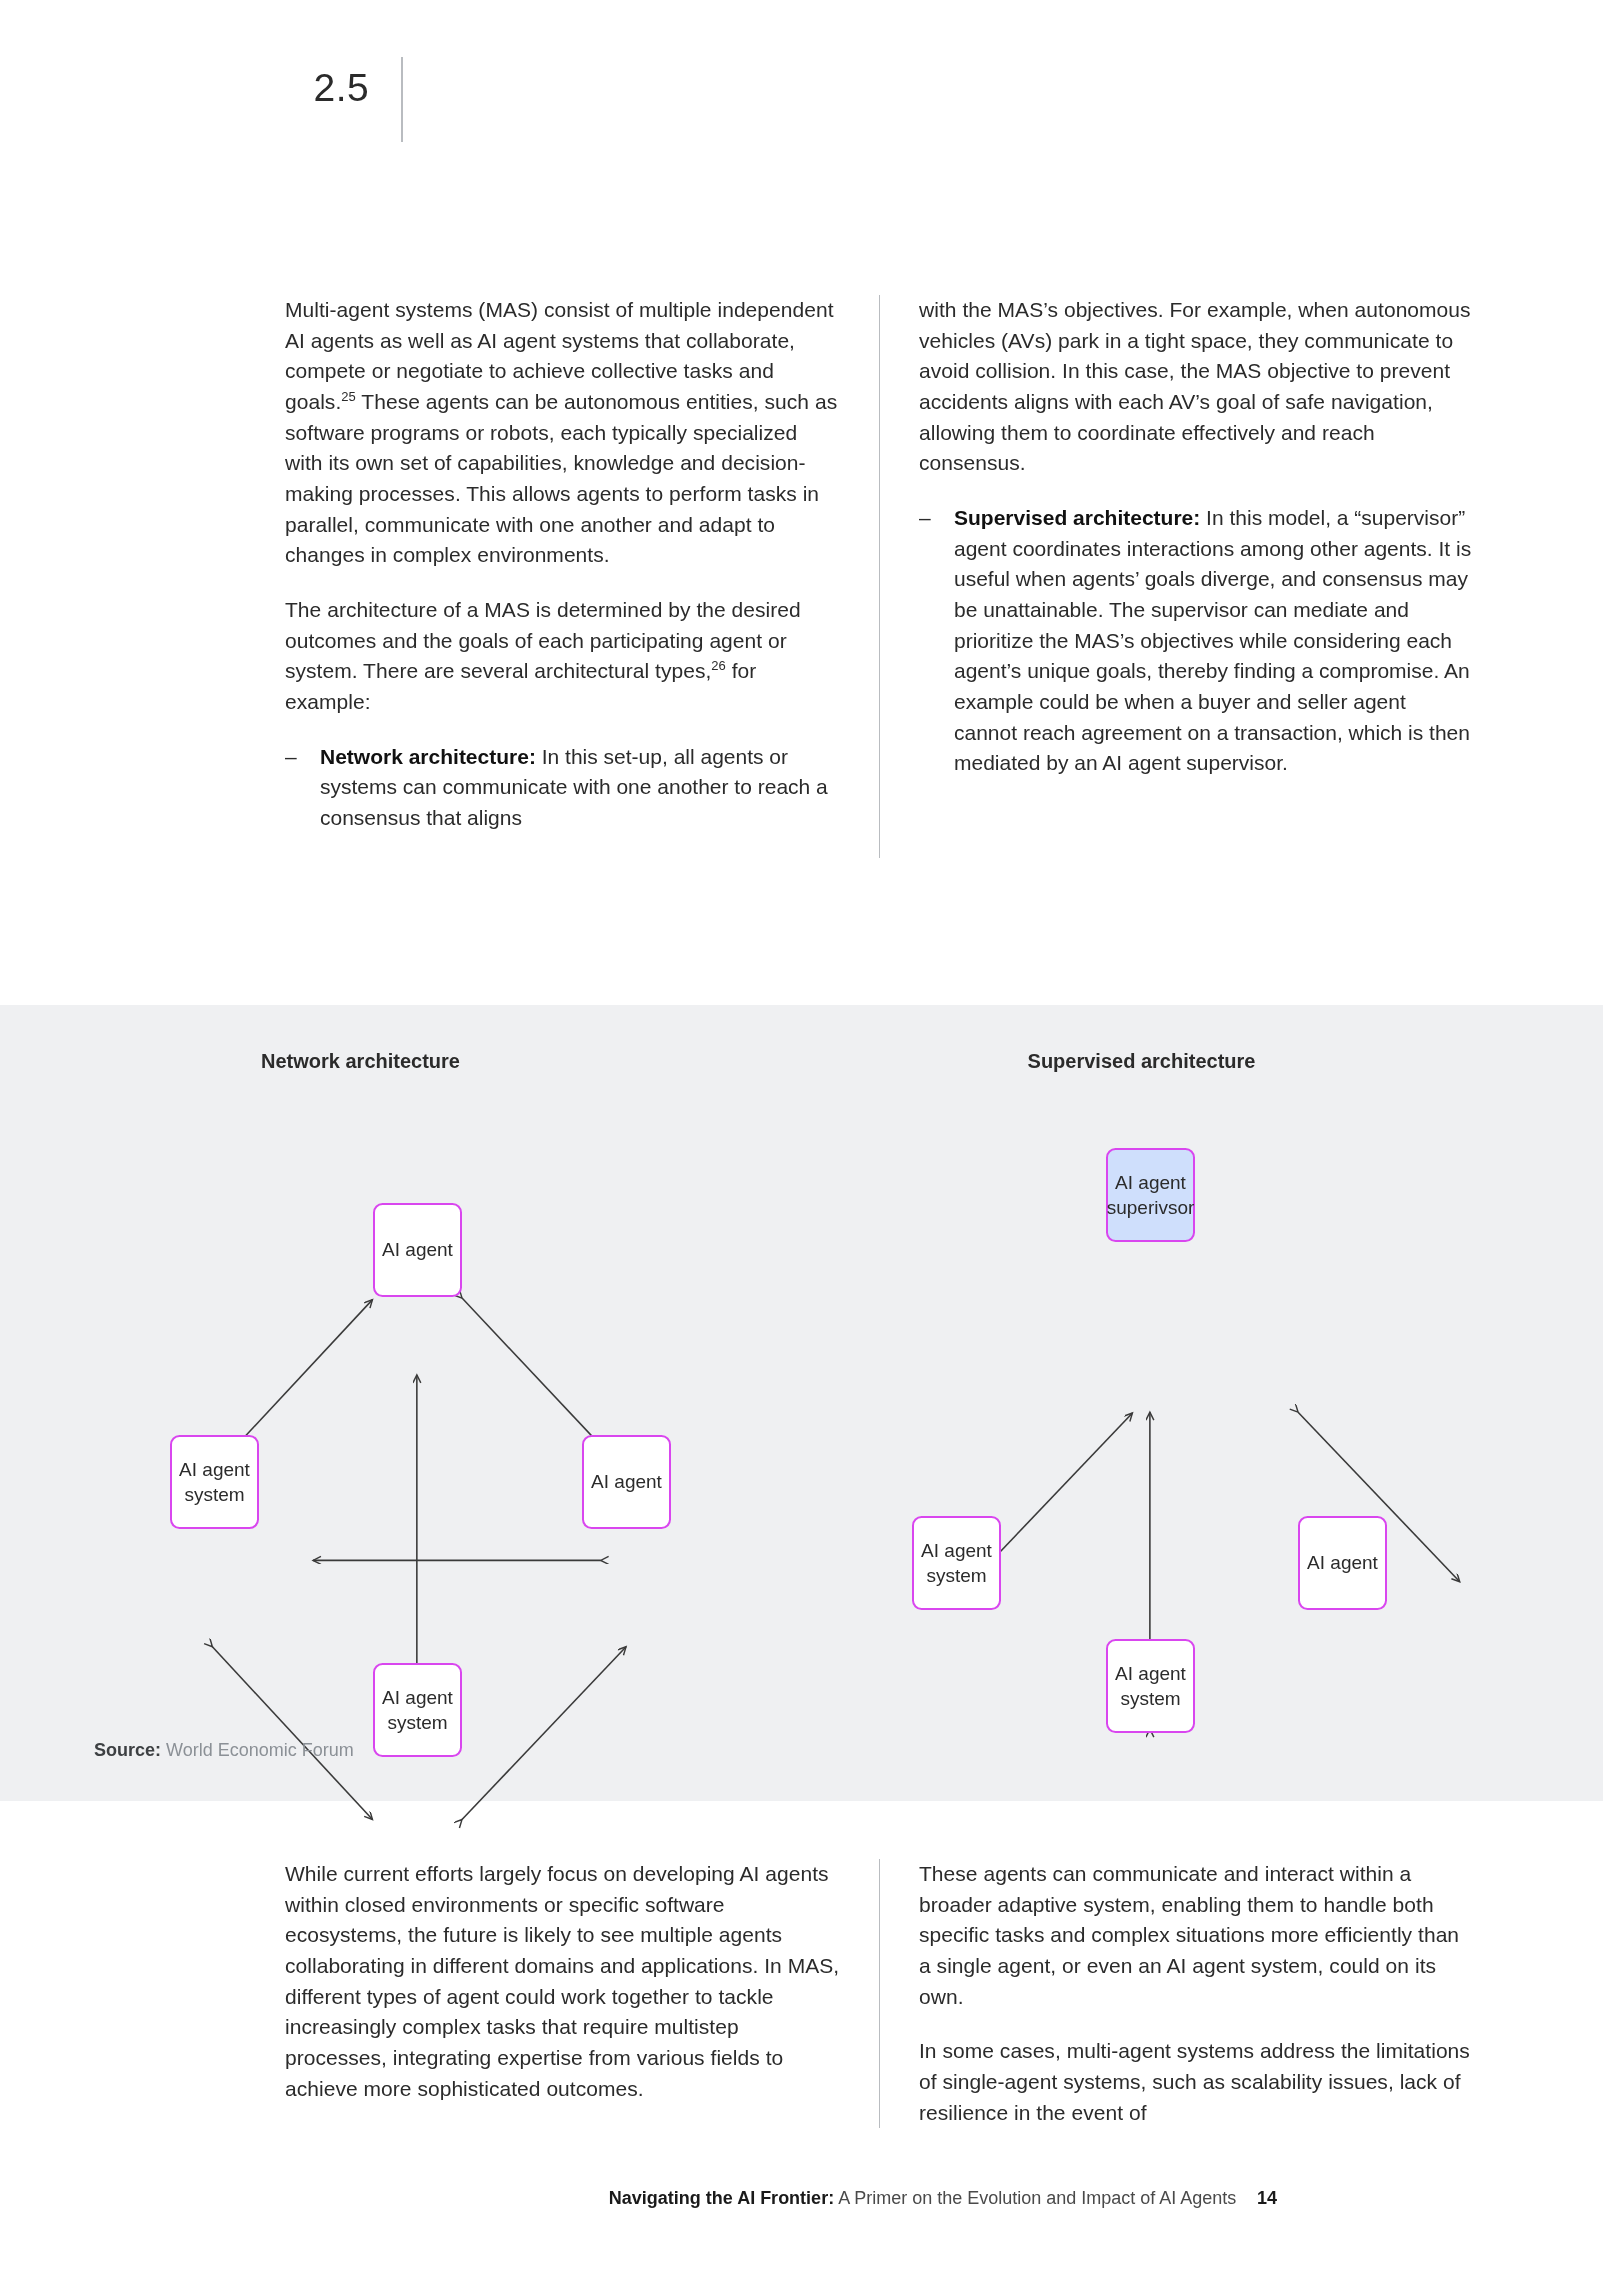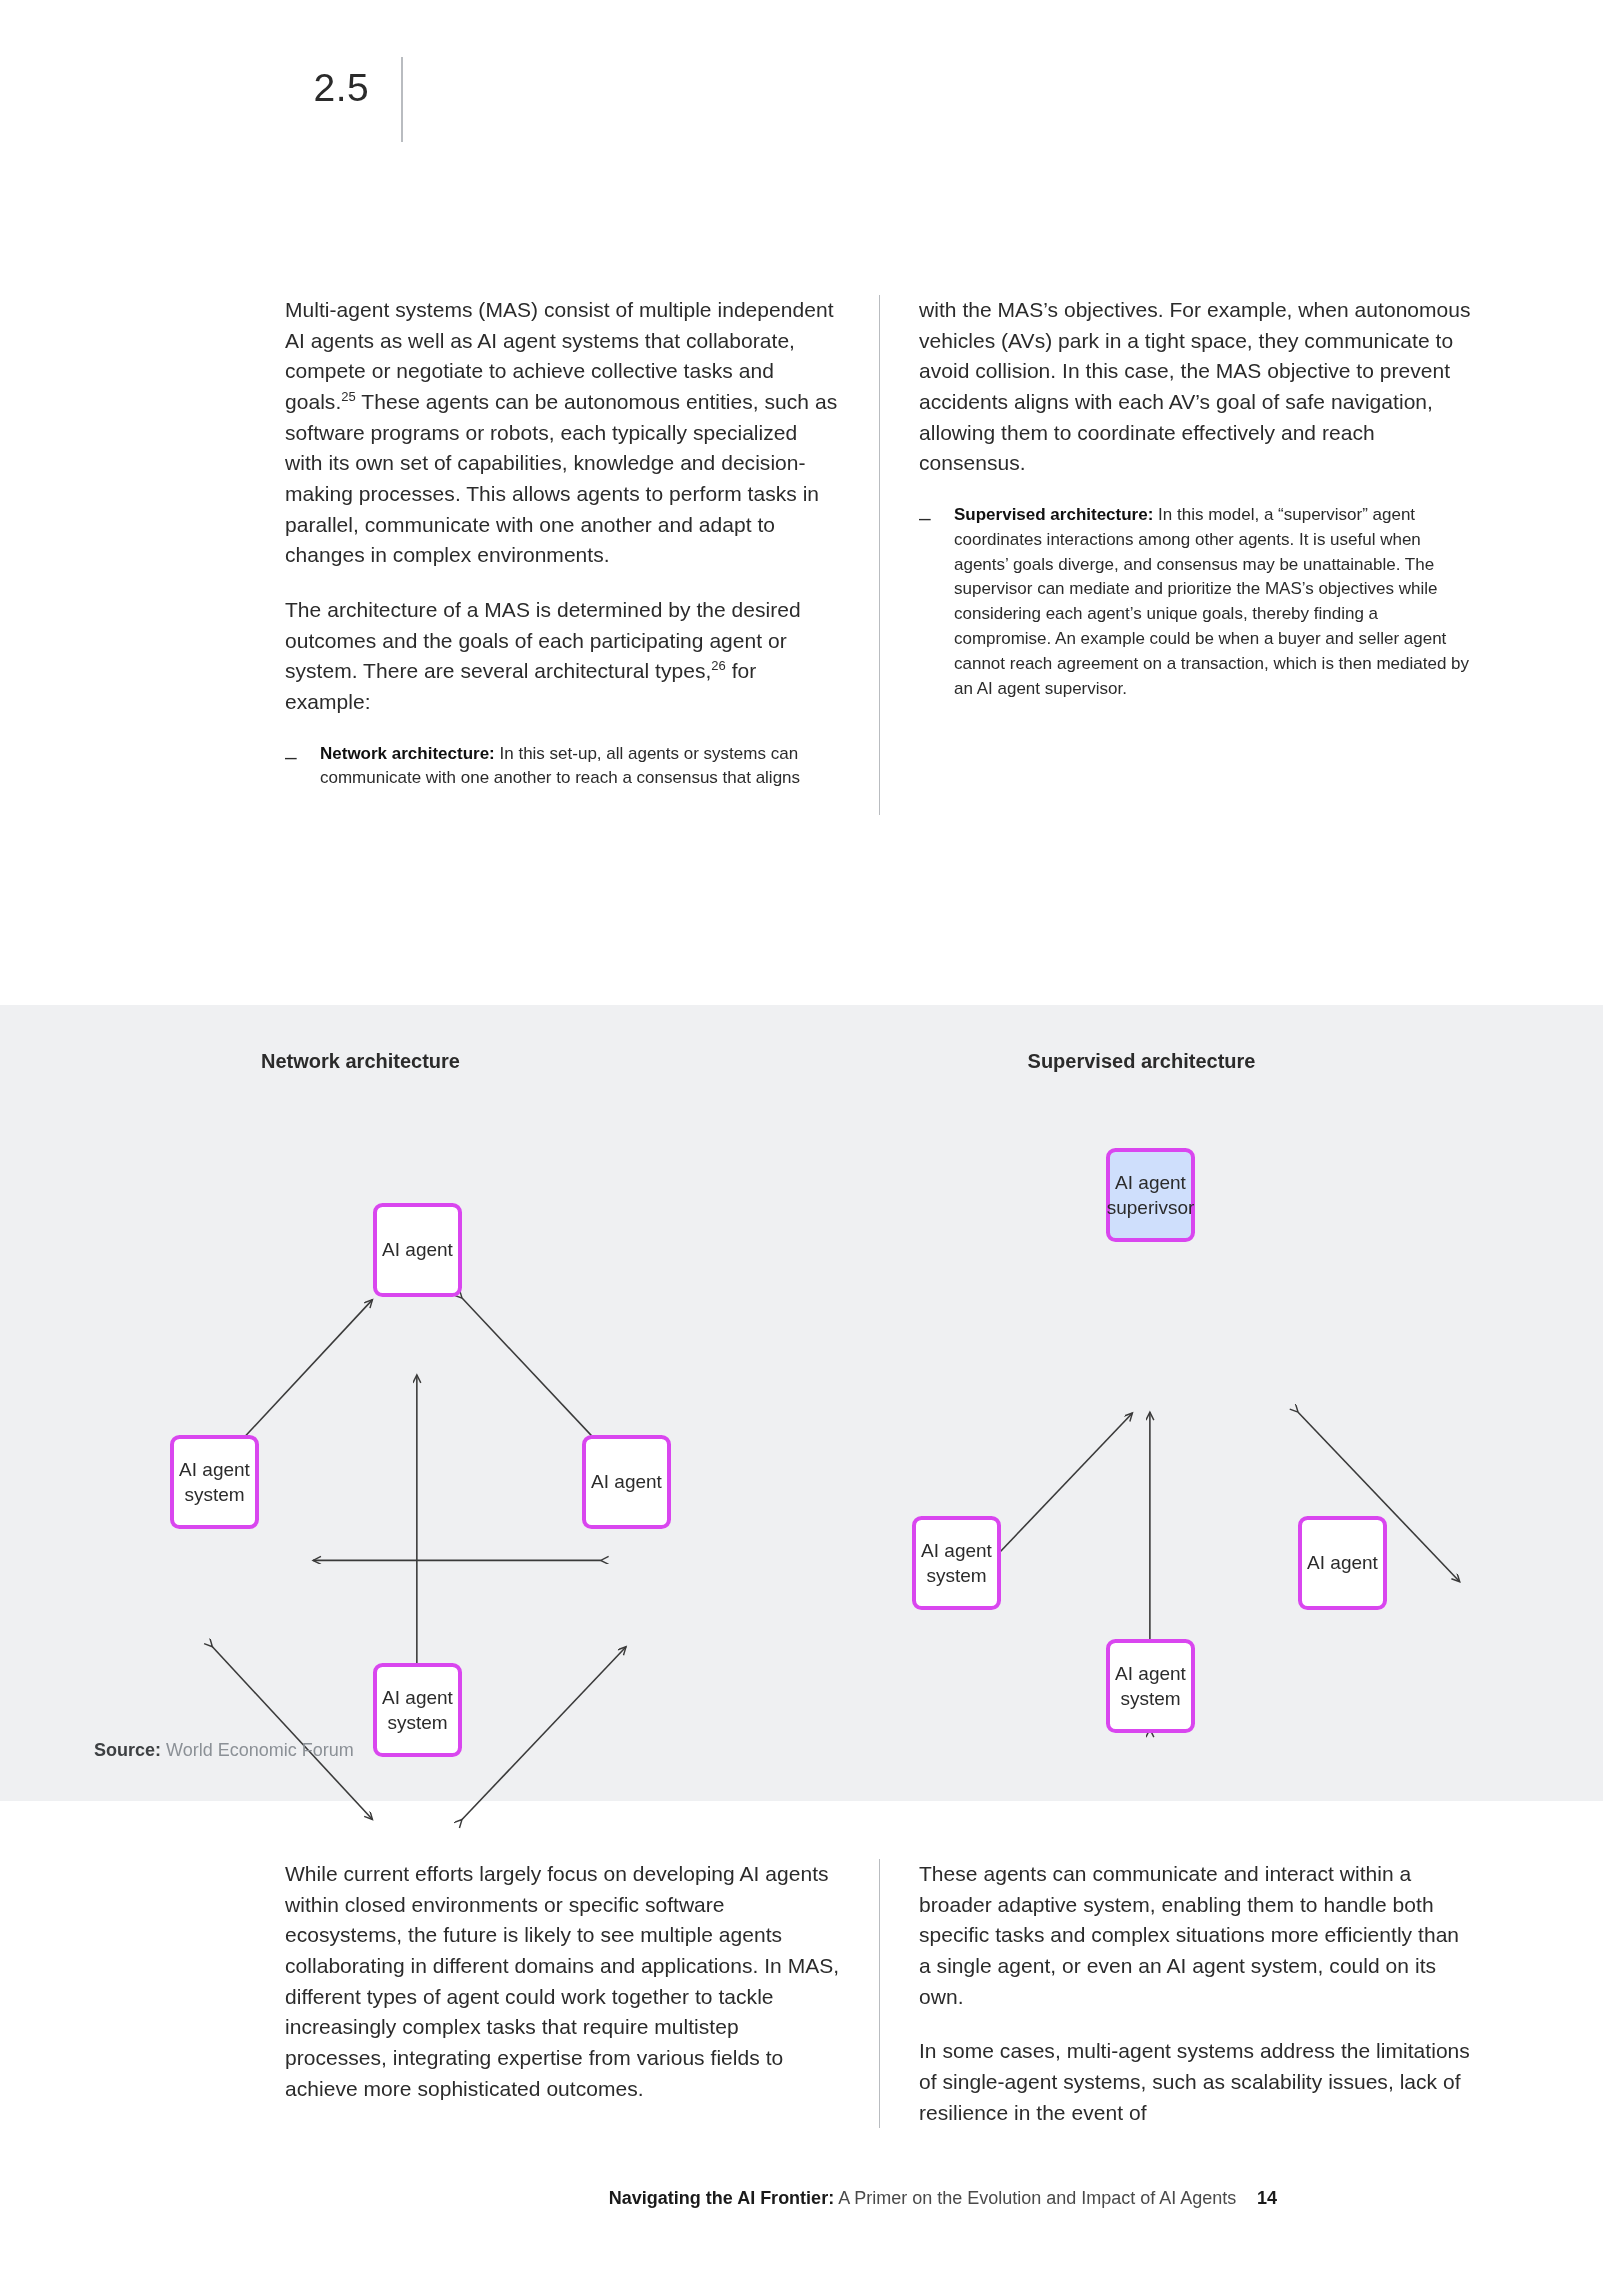--- a/index.html
+++ b/index.html
@@ -32,21 +32,21 @@
   .gutter{width:79px;display:flex;justify-content:center;}
   .gutter-rule{width:1.6px;background:#b9bcc0;align-self:stretch;}
   .col p{
     margin:0 0 24px 0;font-size:21px;line-height:1.46;color:#2b2b2b;
     font-weight:400;letter-spacing:0.04px;
   }
   .col p:last-child{margin-bottom:0;}
   sup{font-size:0.62em;vertical-align:super;line-height:0;}
   .bullet{display:flex;margin:0 0 24px 0;}
   .bullet .dash{width:35px;flex:0 0 35px;font-size:21px;line-height:1.46;color:#2b2b2b;}
-  .bullet .btext{font-size:17px;line-height:1.46;color:#2b2b2b;}
+  .bullet .btext{font-size:21px;line-height:1.46;color:#2b2b2b;}
   .bullet .btext b{font-weight:700;color:#111;}
 
   
   .fig-label{position:absolute;left:159px;top:939px;width:951px;display:flex;align-items:flex-start;}
   .fig-tag{
     width:211px;text-align:left;padding-left:32px;
     font-size:19px;letter-spacing:3.3px;color:#2b2b2b;font-weight:400;
   }
   .fig-rule{width:1.6px;background:#b9bcc0;height:49px;margin-top:-14.3px;}
   .fig-title{padding-left:28.5px;font-size:21.4px;font-weight:700;color:#111;}
@@ -58,21 +58,21 @@
   }
   .diagram-title{
     position:absolute;font-size:20px;font-weight:700;color:#2b2b2b;
     text-align:center;
   }
   .dg-left-title{left:202px;top:1050px;width:317px;}
   .dg-right-title{left:983px;top:1050px;width:317px;}
 
   .node{
     position:absolute;box-sizing:border-box;
-    border:4px solid #d946ef;border-radius:9.5px;background:#ffffff;
+    border:2px solid #d946ef;border-radius:9.5px;background:#ffffff;
     display:flex;align-items:center;justify-content:center;text-align:center;
     font-size:19px;line-height:1.32;color:#2b2b2b;
   }
   .node.super{background:#cfdffc;}
   .node span{display:block;}
 
   .source{
     position:absolute;left:94px;top:1708px;font-size:18px;color:#8b9096;margin-top:32px;
   }
   .source b{color:#3d4043;font-weight:700;}

